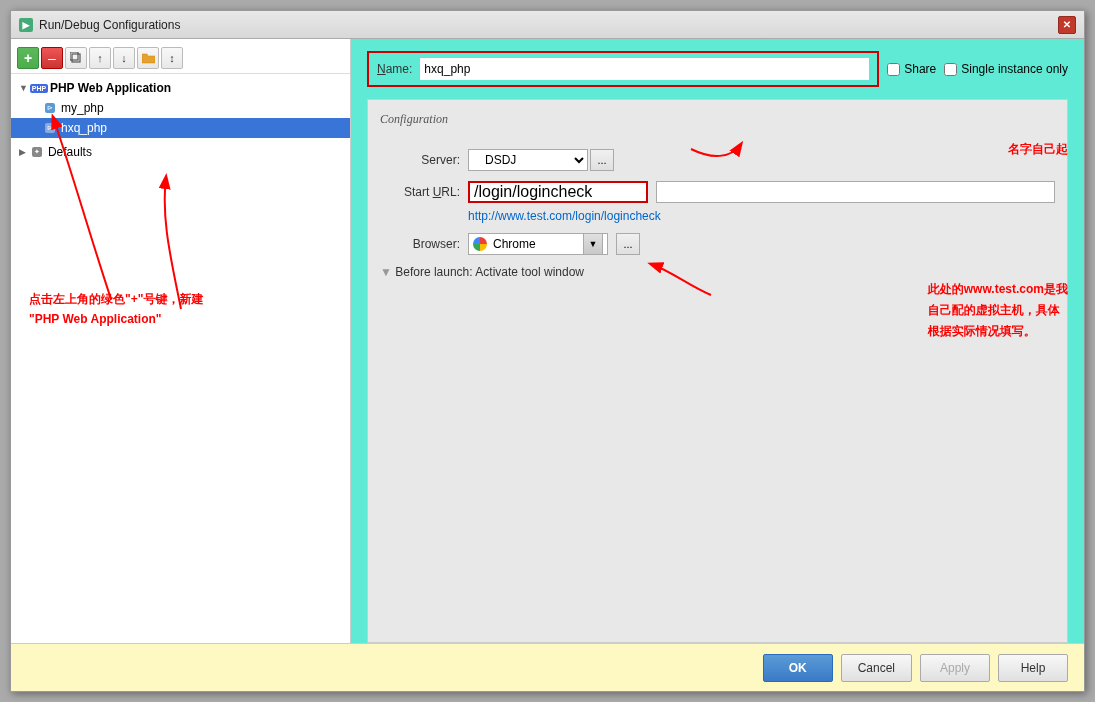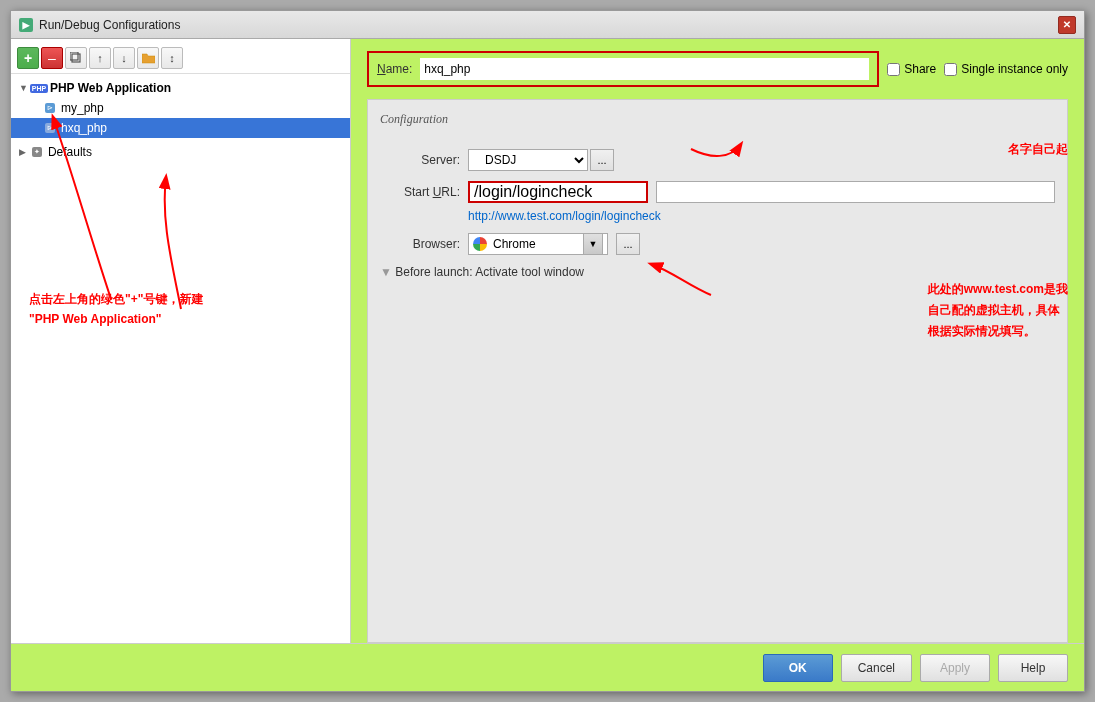--- a/index.html
+++ b/index.html
@@ -188,21 +188,21 @@
       border-radius: 2px;
       padding: 1px 2px;
     }
 
     
     .right-panel {
       flex: 1;
       display: flex;
       flex-direction: column;
       padding: 12px 16px 0 16px;
-      background: #bef264;
+      background: #5eead4;
       overflow: hidden;
     }
 
     .name-label {
       font-size: 12px;
       color: #333;
       white-space: nowrap;
     }
 
     .name-label u { text-decoration: underline; }
@@ -349,21 +349,21 @@
 
     .before-launch-text {
       font-size: 12px;
       color: #333;
       margin-top: 4px;
     }
 
     
     .bottom-bar {
       height: 48px;
-      background: #bef264;
+      background: #fef9c3;
       border-top: 1px solid #ccc;
       display: flex;
       align-items: center;
       justify-content: flex-end;
       padding: 0 16px;
       gap: 8px;
     }
 
     .btn {
       height: 28px;

